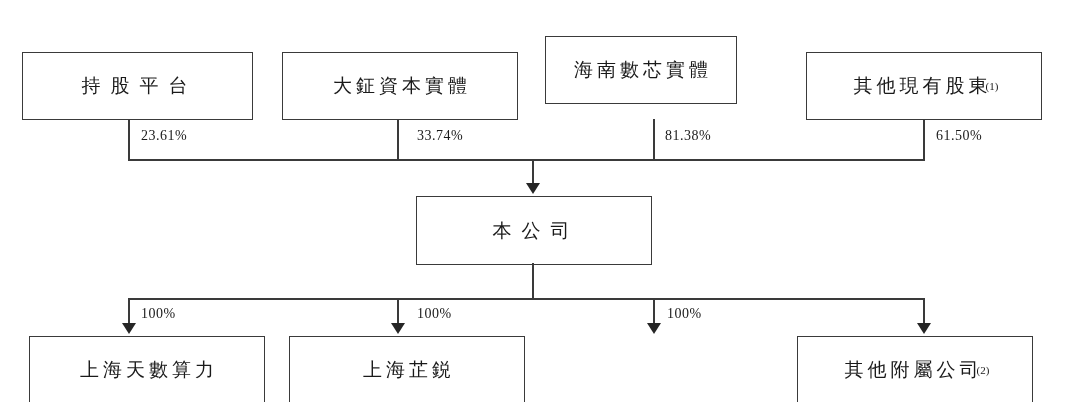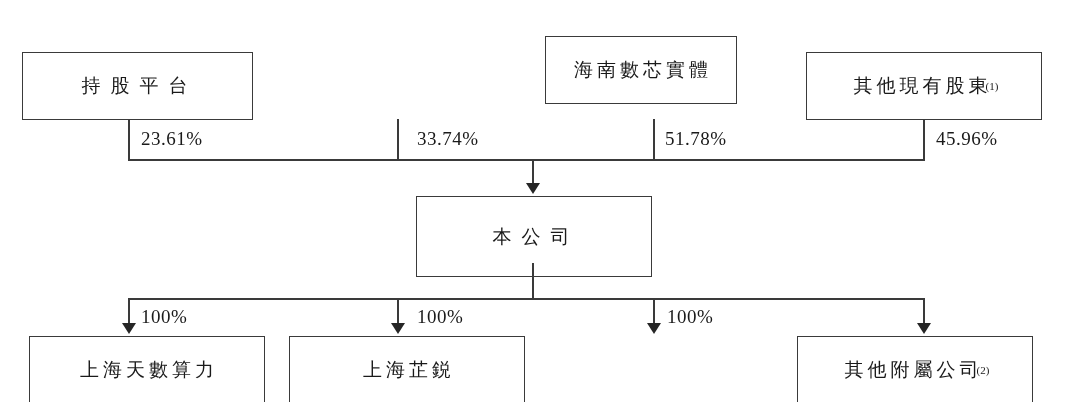--- a/index.html
+++ b/index.html
@@ -34,60 +34,63 @@
   .vline{position:absolute;width:2px;background:#3a3a3a;}
   .hline{position:absolute;height:2px;background:#3a3a3a;}
   .arrowhead{
     position:absolute;width:0;height:0;
     border-left:7px solid transparent;
     border-right:7px solid transparent;
     border-top:11px solid #262626;
   }
   .pct{
     position:absolute;
-    font-size:19px;
+    font-size:14px;
     letter-spacing:0.5px;
     line-height:1;
     white-space:nowrap;
   }
 </style>
 </head>
 <body>
 
 <div class="diagram">
 
   <div class="node wide" style="left:22px;top:22px;width:231px;height:68px">
     <span class="lbl">持股平台</span>
   </div>
 
+  <div class="node" style="left:282px;top:22px;width:236px;height:68px">
+    <span class="lbl">大鉦資本實體</span>
+  </div>
 
   <div class="node" style="left:545px;top:6px;width:192px;height:68px">
     <span class="lbl">海南數芯實體</span>
   </div>
 
   <div class="node" style="left:806px;top:22px;width:236px;height:68px">
     <span class="lbl">其他現有股東</span>
       <sup class="fn">(1)</sup>
   </div>
 
   <div class="pct" style="left:141px;top:99px">23.61%</div>
   <div class="pct" style="left:417px;top:99px">33.74%</div>
-  <div class="pct" style="left:665px;top:99px">51.78%</div>
-  <div class="pct" style="left:936px;top:99px">45.96%</div>
+  <div class="pct" style="left:665px;top:99px">81.38%</div>
+  <div class="pct" style="left:936px;top:99px">61.50%</div>
 
   <div class="vline" style="left:128px;top:89px;height:41px"></div>
   <div class="vline" style="left:397px;top:89px;height:41px"></div>
   <div class="vline" style="left:653px;top:89px;height:41px"></div>
   <div class="vline" style="left:923px;top:89px;height:41px"></div>
   <div class="hline" style="left:128px;top:129px;width:797px"></div>
 
   <div class="vline" style="left:532px;top:129px;height:26px"></div>
   <div class="arrowhead" style="left:526px;top:153px"></div>
 
-  <div class="node wide" style="left:416px;top:166px;width:236px;height:81px">
+  <div class="node wide" style="left:416px;top:166px;width:236px;height:69px">
     <span class="lbl">本公司</span>
   </div>
 
   <div class="vline" style="left:532px;top:233px;height:37px"></div>
   <div class="hline" style="left:128px;top:268px;width:797px"></div>
 
   <div class="vline" style="left:128px;top:268px;height:27px"></div>
   <div class="arrowhead" style="left:122px;top:293px"></div>
 
   <div class="vline" style="left:397px;top:268px;height:27px"></div>

